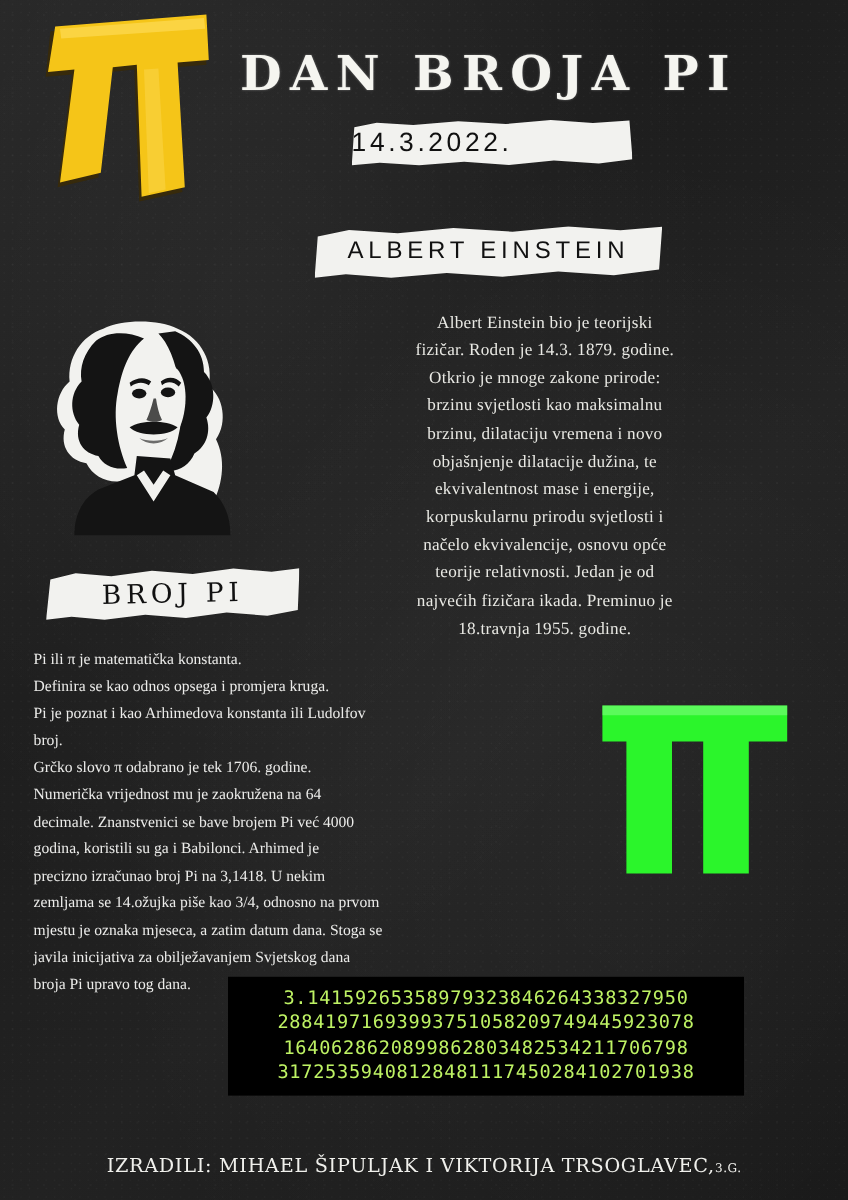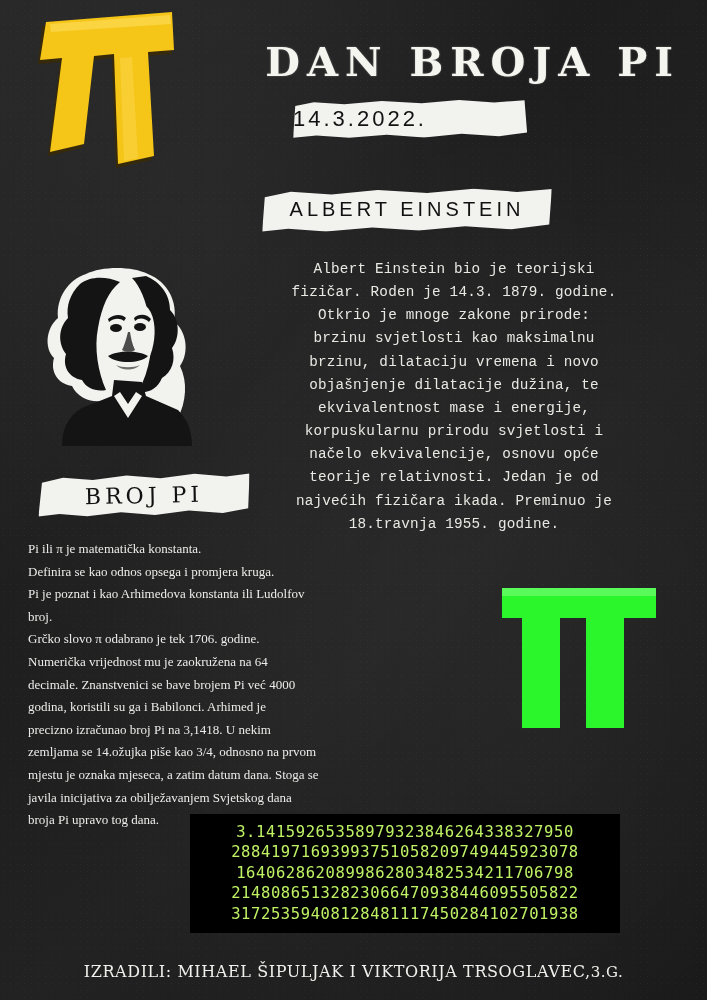--- a/index.html
+++ b/index.html
@@ -41,21 +41,21 @@
   .title {
     position: absolute;
     top: 38px;
     left: 200px;
     width: 480px;
     color: #f5f5f0;
     font-family: "DejaVu Serif", serif;
     font-size: 40px;
     letter-spacing: 7px;
     font-weight: 700;
-    text-align: right;
+    text-align: left;
     text-shadow: 0 0 2px rgba(255,255,255,0.35);
   }
 
   
   .date-banner {
     position: absolute;
     top: 100px;
     left: 293px;
     width: 234px;
     height: 38px;
@@ -108,21 +108,21 @@
     font-size: 20px;
     letter-spacing: 4px;
   }
 
   .einstein-text {
     position: absolute;
     top: 258px;
     left: 256px;
     width: 396px;
     color: #e9e9e4;
-    font-family: Liberation Mono, monospace;
+    font-family: Liberation Serif, serif;
     font-size: 14.3px;
     line-height: 1.62;
     text-align: center;
     letter-spacing: 0.2px;
     white-space: pre-line;
   }
 
   
   .portrait {
     position: absolute;
@@ -205,21 +205,21 @@
     top: 962px;
     left: 0;
     width: 707px;
     text-align: center;
     color: #f0f0ec;
     font-family: "DejaVu Serif", serif;
     font-size: 16px;
     letter-spacing: 0.6px;
   }
   .footer .small {
-    font-size: 15px;
+    font-size: 10px;
     letter-spacing: 0.5px;
   }
 </style>
 </head>
 <body>
 
 <div class="poster">
 
   <div class="pi-yellow">
     <svg width="160" height="170" viewBox="0 0 160 170" xmlns="http://www.w3.org/2000/svg">
@@ -313,21 +313,20 @@
         <path d="M14 10 L168 10 L168 40 L136 40 L136 150 L98 150 L98 40 L72 40 L72 150 L34 150 L34 40 L14 40 Z" fill="#2bf52b"></path>
         <path d="M14 10 L168 10 L168 18 L14 18 Z" fill="#8cff8c" opacity="0.5"></path>
       </g>
     </svg>
   </div>
 
   <div class="digits-box">
     <div class="digits-line">3.14159265358979323846264338327950</div>
     <div class="digits-line">28841971693993751058209749445923078</div>
     <div class="digits-line">1640628620899862803482534211706798</div>
-    <div class="digits-line">21480865132823066470938446095505822</div>
     <div class="digits-line">31725359408128481117450284102701938</div>
   </div>
 
   <div class="footer">
     <span>IZRADILI: MIHAEL ŠIPULJAK I VIKTORIJA TRSOGLAVEC,</span><span class="small">3.G.</span>
   </div>
 
 </div>
 
 </body></html>

